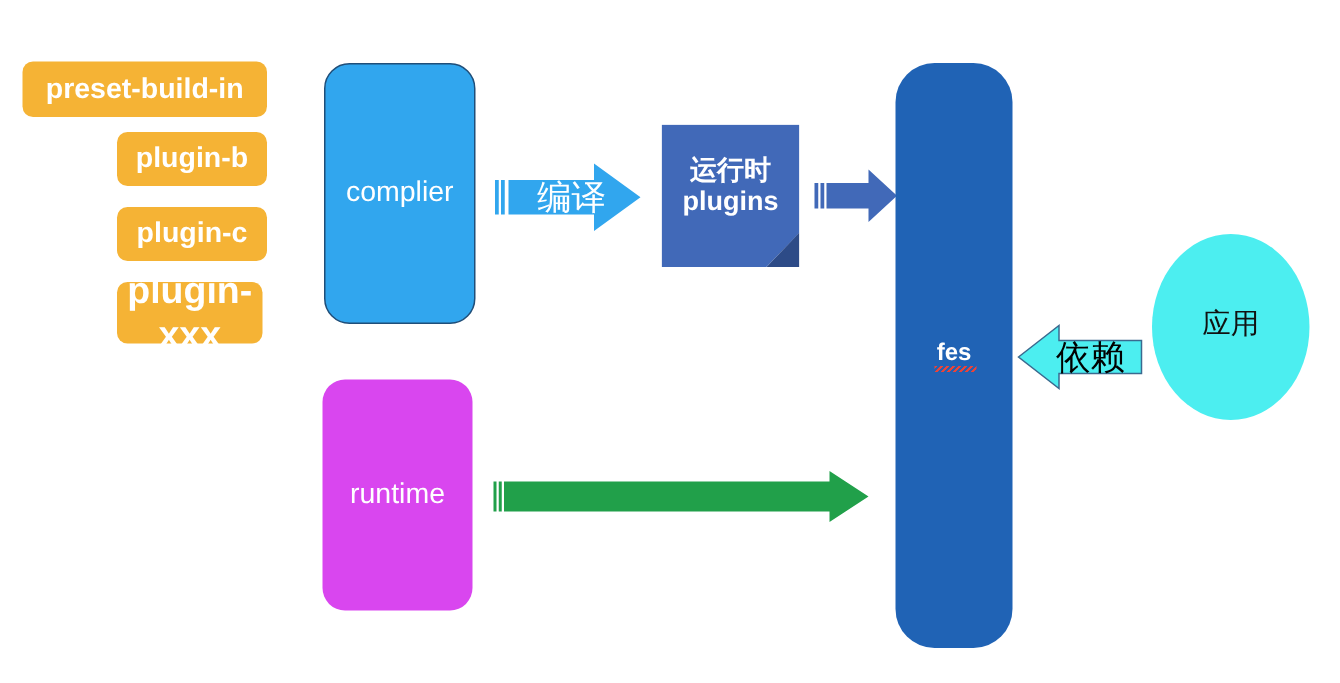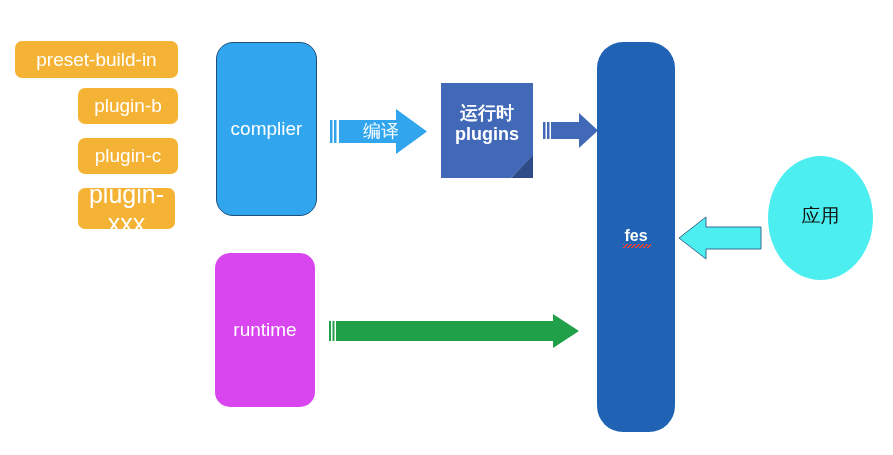--- a/index.html
+++ b/index.html
@@ -28,21 +28,21 @@
     color: #ffffff;
     line-height: 1.15;
     white-space: pre-line;
   }
 
   
   .chip {
     background: #f5b335;
     border-radius: 7px;
     font-size: 19px;
-    font-weight: 400;
+    font-weight: 700;
     color: #ffffff;
   }
   #chip-preset  { left: 15px;  top: 41px;  width: 163px; height: 37px; }
   #chip-plugin-b{ left: 78px;  top: 88px;  width: 100px; height: 36px; }
   #chip-plugin-c{ left: 78px;  top: 138px; width: 100px; height: 36px; }
   #chip-plugin-x{ left: 78px;  top: 188px; width: 97px;  height: 41px;
                   font-size: 25px; }
 
   
   #box-complier {
@@ -113,21 +113,21 @@
   }
 
   
   .arrow-wrap { position: absolute; }
   .arrow-label {
     position: absolute;
     inset: 0;
     display: flex;
     align-items: center;
     justify-content: center;
-    font-size: 18px;
+    font-size: 23px;
     pointer-events: none;
   }
   #arrow-compile      { left: 330px; top: 107px; width: 98px;  height: 49px; }
   #arrow-compile .arrow-label { color: #ffffff; font-weight: 400; left: 4px; top: -1px; }
 
   #arrow-plugins-fes  { left: 543px; top: 112px; width: 56px;  height: 37px; }
 
   #arrow-runtime-fes  { left: 329px; top: 313px; width: 251px; height: 36px; }
 
   #arrow-depend       { left: 678px; top: 215px; width: 84px;  height: 46px; }
@@ -196,19 +196,20 @@
       <rect x="3.5" y="8" width="2" height="20" fill="#21a04a"></rect>
       <path d="M7,8 L224,8 L224,1 L250,18 L224,35 L224,28 L7,28 Z" fill="#21a04a"></path>
     </svg>
     <div class="arrow-label"></div>
   </div>
 
   <div class="arrow-wrap" id="arrow-depend">
     <svg width="84" height="46" viewBox="0 0 84 46">
       <path d="M1,23 L28,2 L28,12 L83,12 L83,34 L28,34 L28,44 Z" fill="#4ceef0" stroke="#3a6a8f" stroke-width="1"></path>
     </svg>
+    <div class="arrow-label">依赖</div>
   </div>
 
   <div class="node" id="ellipse-app">
     <span>应用</span>
   </div>
 
 </div>
 
 </body></html>

